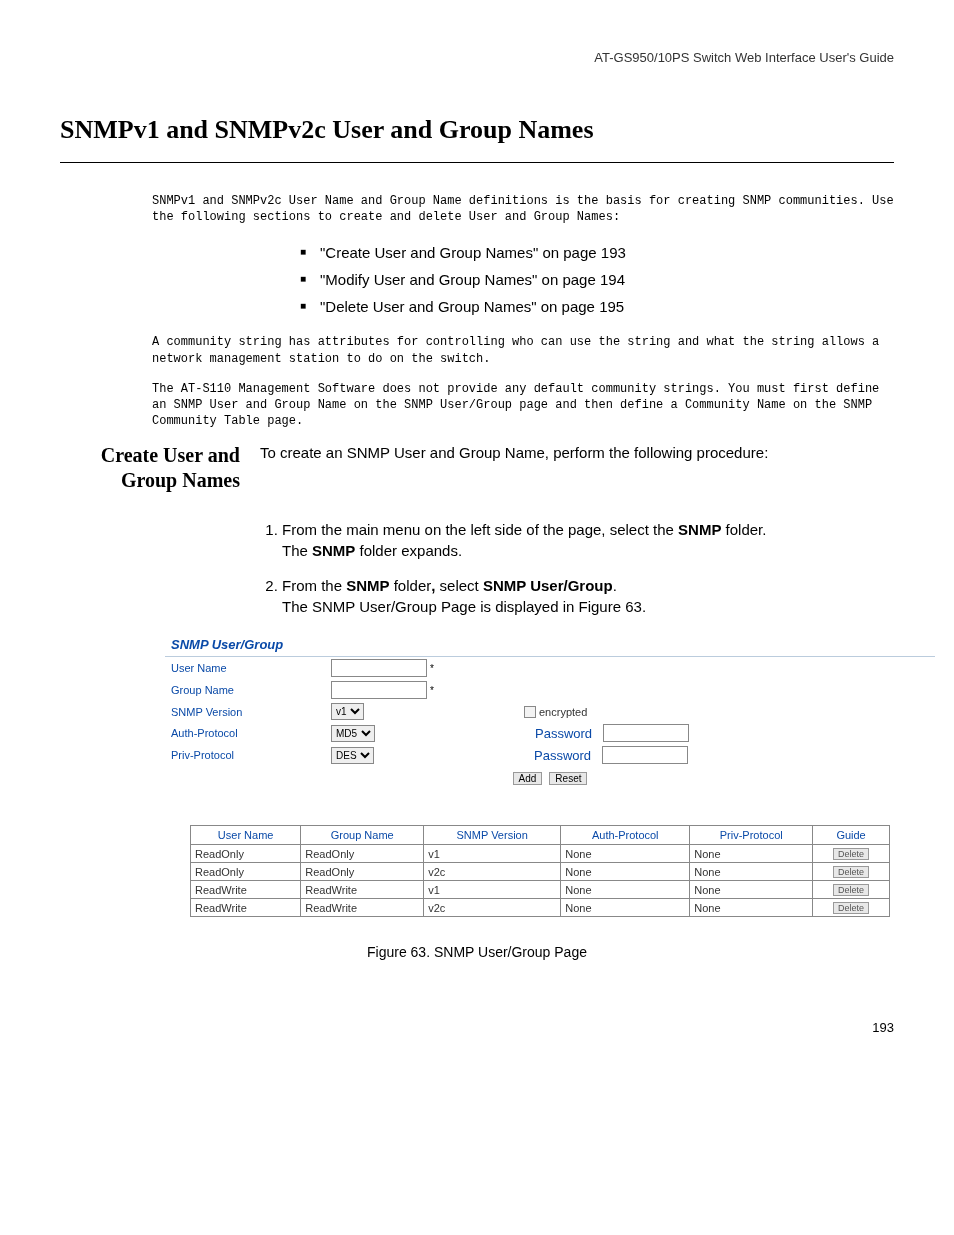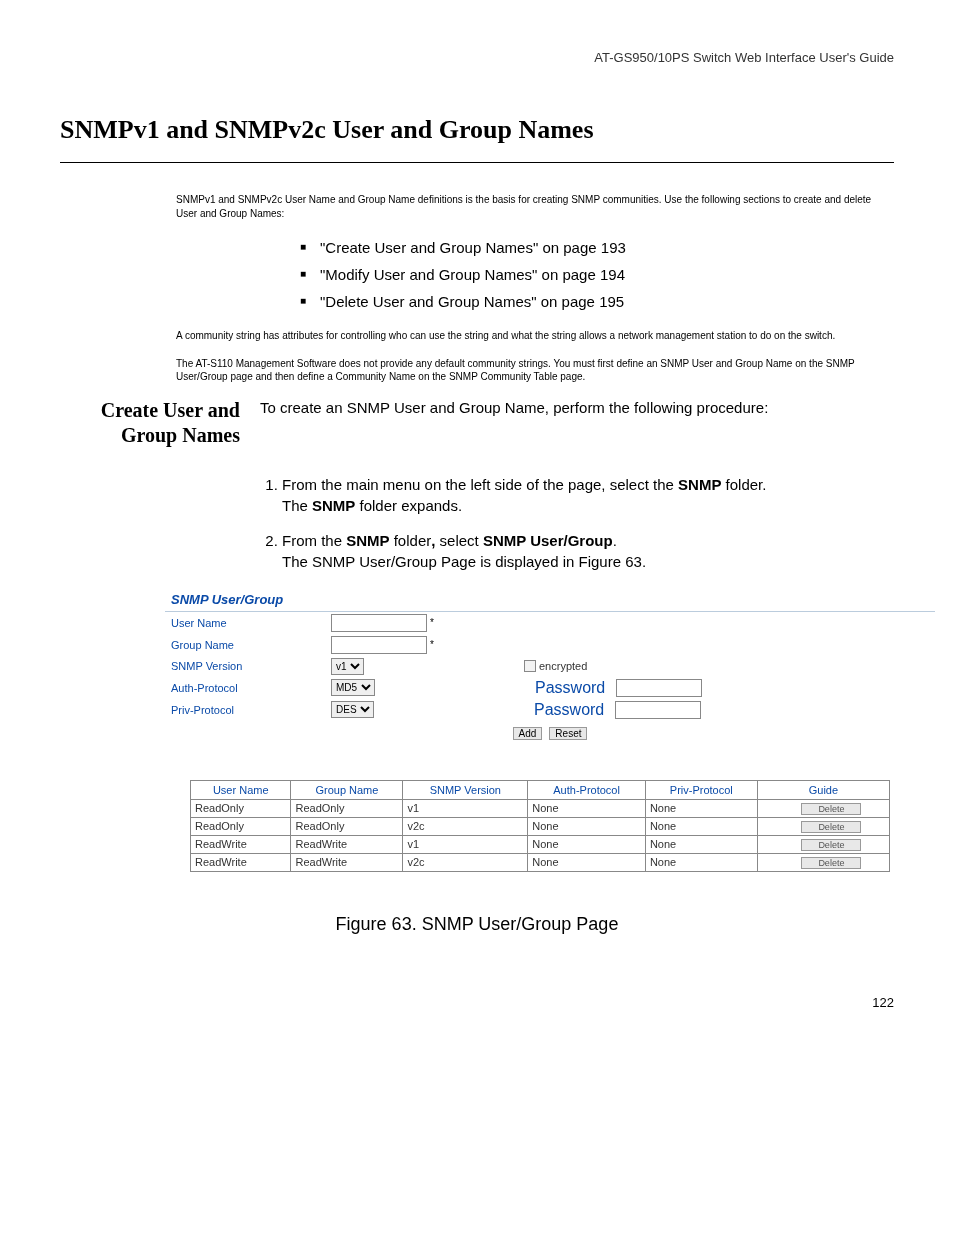--- a/index.html
+++ b/index.html
@@ -25,24 +25,25 @@
     font-weight: bold;
     font-size: 26px;
     margin: 0 0 6px 0;
     border-bottom: 1px solid #000;
     padding-bottom: 17px;
   }
   .body-area {
     margin-top: 30px;
   }
   .para {
-    margin-left: 116px;
-    font-size: 10px;
+    margin-left: 92px;
+    font-size: 12px;
     line-height: 1.35;
     margin-bottom: 14px;
+    font-family: Liberation Mono, monospace;
   }
   ul.bullets {
     margin: 0 0 14px 200px;
     padding-left: 40px;
     list-style: none;
   }
   ul.bullets li {
     position: relative;
     font-size: 15px;
     line-height: 1.8;
@@ -126,21 +127,21 @@
     background: #efefef;
   }
   .star { margin-left: 3px; font-size: 10px; }
   .form-right {
     display: flex;
     align-items: center;
     margin-left: 160px;
   }
   .form-right .rlabel {
     color: #0a4aa8;
-    font-size: 16px;
+    font-size: 13px;
     margin-right: 11px;
     text-align: right;
   }
   .pw {
     width: 80px;
     height: 14px;
     border: 1px solid #888;
     font-size: 10px;
   }
   .encrypt-row {
@@ -186,30 +187,29 @@
     border: 1px solid #888;
     padding: 2px 4px;
     background: #fff;
     color: #333;
   }
   .data-table td.action {
     text-align: center;
   }
   .del-btn {
     font-size: 9px;
-    padding: 0 16px;
+    padding: 0 4px;
     background: #e8e8e8;
     border: 1px solid #999;
     color: #555;
-    margin-left: 16px;
   }
   .figure-caption {
     text-align: center;
-    font-size: 18px;
-    margin-top: 42px;
+    font-size: 14px;
+    margin-top: 27px;
   }
   .page-num {
     text-align: right;
     font-size: 13px;
     margin-top: 60px;
   }
 </style>
 </head>
 <body>
 
@@ -337,15 +337,15 @@
             <td>v2c</td>
             <td>None</td>
             <td>None</td>
             <td class="action"><button class="del-btn">Delete</button></td>
           </tr>
         </tbody>
     </table>
 
     <div class="figure-caption">Figure 63. SNMP User/Group Page</div>
 
-    <div class="page-num">122</div>
+    <div class="page-num">193</div>
   </div>
 </div>
 
 </body></html>

